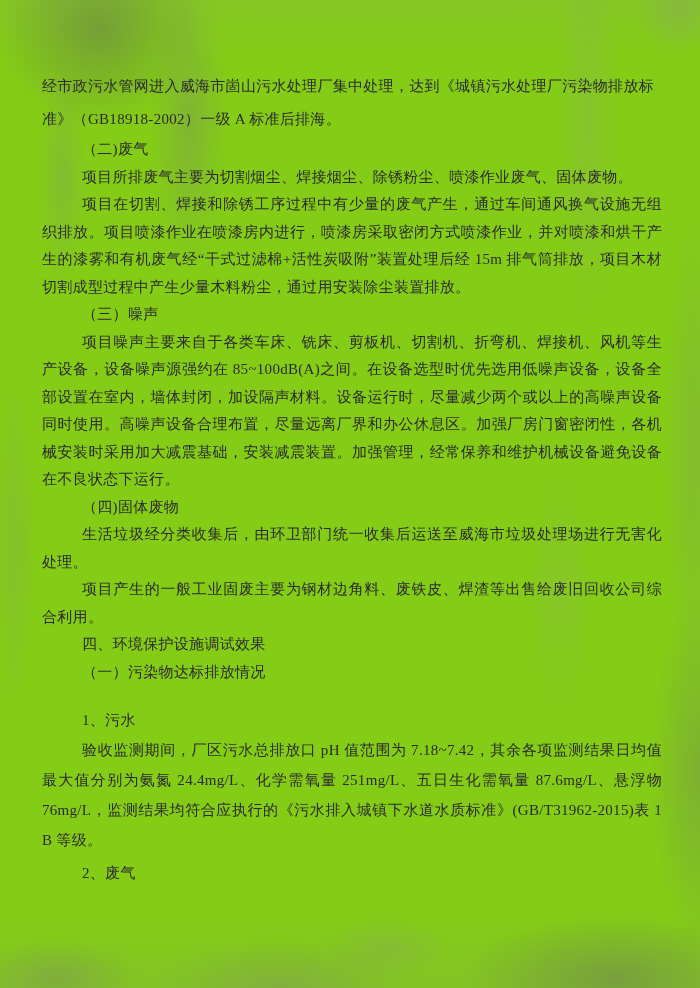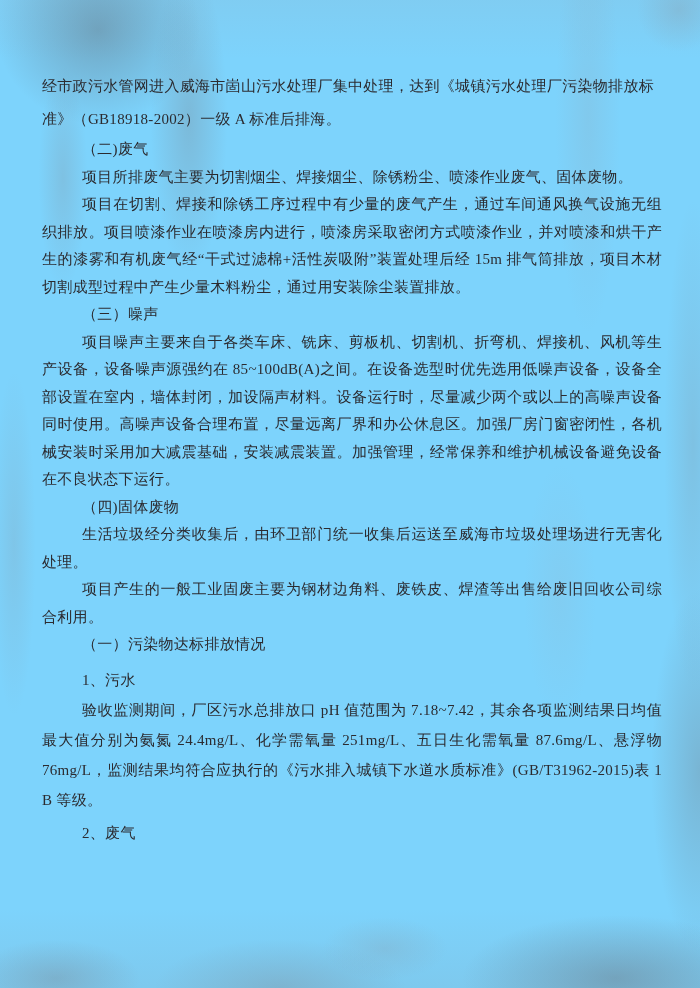--- a/index.html
+++ b/index.html
@@ -5,21 +5,21 @@
   html, body {
     margin: 0;
     padding: 0;
     background: #9a9a9a;
   }
   .page {
     position: relative;
     width: 700px;
     height: 988px;
     margin: 0 auto;
-    background: #7dd3fc;
+    background: #84cc16;
     overflow: hidden;
     font-family: "Liberation Serif", "DejaVu Serif", serif;
   }
   
   .texture {
     position: absolute;
     inset: 0;
     pointer-events: none;
     background:
       radial-gradient(ellipse 150px 140px at 14% 3%,  rgba(90,90,96,0.38),  transparent 68%),
@@ -58,36 +58,37 @@
     text-indent: 0;
     line-height: 33px;
     text-align: left;
   }
   .content p.heading {
     text-align: left;
   }
   .content p.late {
     line-height: 30px;
   }
-  #para-13 { margin-top: 6px; }   
+  #para-13 { margin-top: 19px; }   
   #para-15 { margin-top: 3px; }    
 </style>
 </head>
 <body>
 
 <div class="page">
   <div class="texture"></div>
   <div class="content" id="doc-body">
       <p id="para-0" class="continuation">经市政污水管网进入威海市崮山污水处理厂集中处理，达到《城镇污水处理厂污染物排放标准》（GB18918-2002）一级 A 标准后排海。</p>
       <p id="para-1" class="heading">（二)废气</p>
       <p id="para-2" class="">项目所排废气主要为切割烟尘、焊接烟尘、除锈粉尘、喷漆作业废气、固体废物。</p>
       <p id="para-3" class="">项目在切割、焊接和除锈工序过程中有少量的废气产生，通过车间通风换气设施无组织排放。项目喷漆作业在喷漆房内进行，喷漆房采取密闭方式喷漆作业，并对喷漆和烘干产生的漆雾和有机废气经“干式过滤棉+活性炭吸附”装置处理后经 15m 排气筒排放，项目木材切割成型过程中产生少量木料粉尘，通过用安装除尘装置排放。</p>
       <p id="para-4" class="heading">（三）噪声</p>
       <p id="para-5" class="">项目噪声主要来自于各类车床、铣床、剪板机、切割机、折弯机、焊接机、风机等生产设备，设备噪声源强约在 85~100dB(A)之间。在设备选型时优先选用低噪声设备，设备全部设置在室内，墙体封闭，加设隔声材料。设备运行时，尽量减少两个或以上的高噪声设备同时使用。高噪声设备合理布置，尽量远离厂界和办公休息区。加强厂房门窗密闭性，各机械安装时采用加大减震基础，安装减震装置。加强管理，经常保养和维护机械设备避免设备在不良状态下运行。</p>
       <p id="para-6" class="heading">（四)固体废物</p>
       <p id="para-8" class="">生活垃圾经分类收集后，由环卫部门统一收集后运送至威海市垃圾处理场进行无害化处理。</p>
       <p id="para-9" class="">项目产生的一般工业固废主要为钢材边角料、废铁皮、焊渣等出售给废旧回收公司综合利用。</p>
+      <p id="para-11" class="heading">四、环境保护设施调试效果</p>
       <p id="para-12" class="heading">（一）污染物达标排放情况</p>
       <p id="para-13" class="heading late">1、污水</p>
       <p id="para-14" class="late">验收监测期间，厂区污水总排放口 pH 值范围为 7.18~7.42，其余各项监测结果日均值最大值分别为氨氮 24.4mg/L、化学需氧量 251mg/L、五日生化需氧量 87.6mg/L、悬浮物 76mg/L，监测结果均符合应执行的《污水排入城镇下水道水质标准》(GB/T31962-2015)表 1 B 等级。</p>
       <p id="para-15" class="heading late">2、废气</p>
     </div>
 </div>
 
 </body></html>

